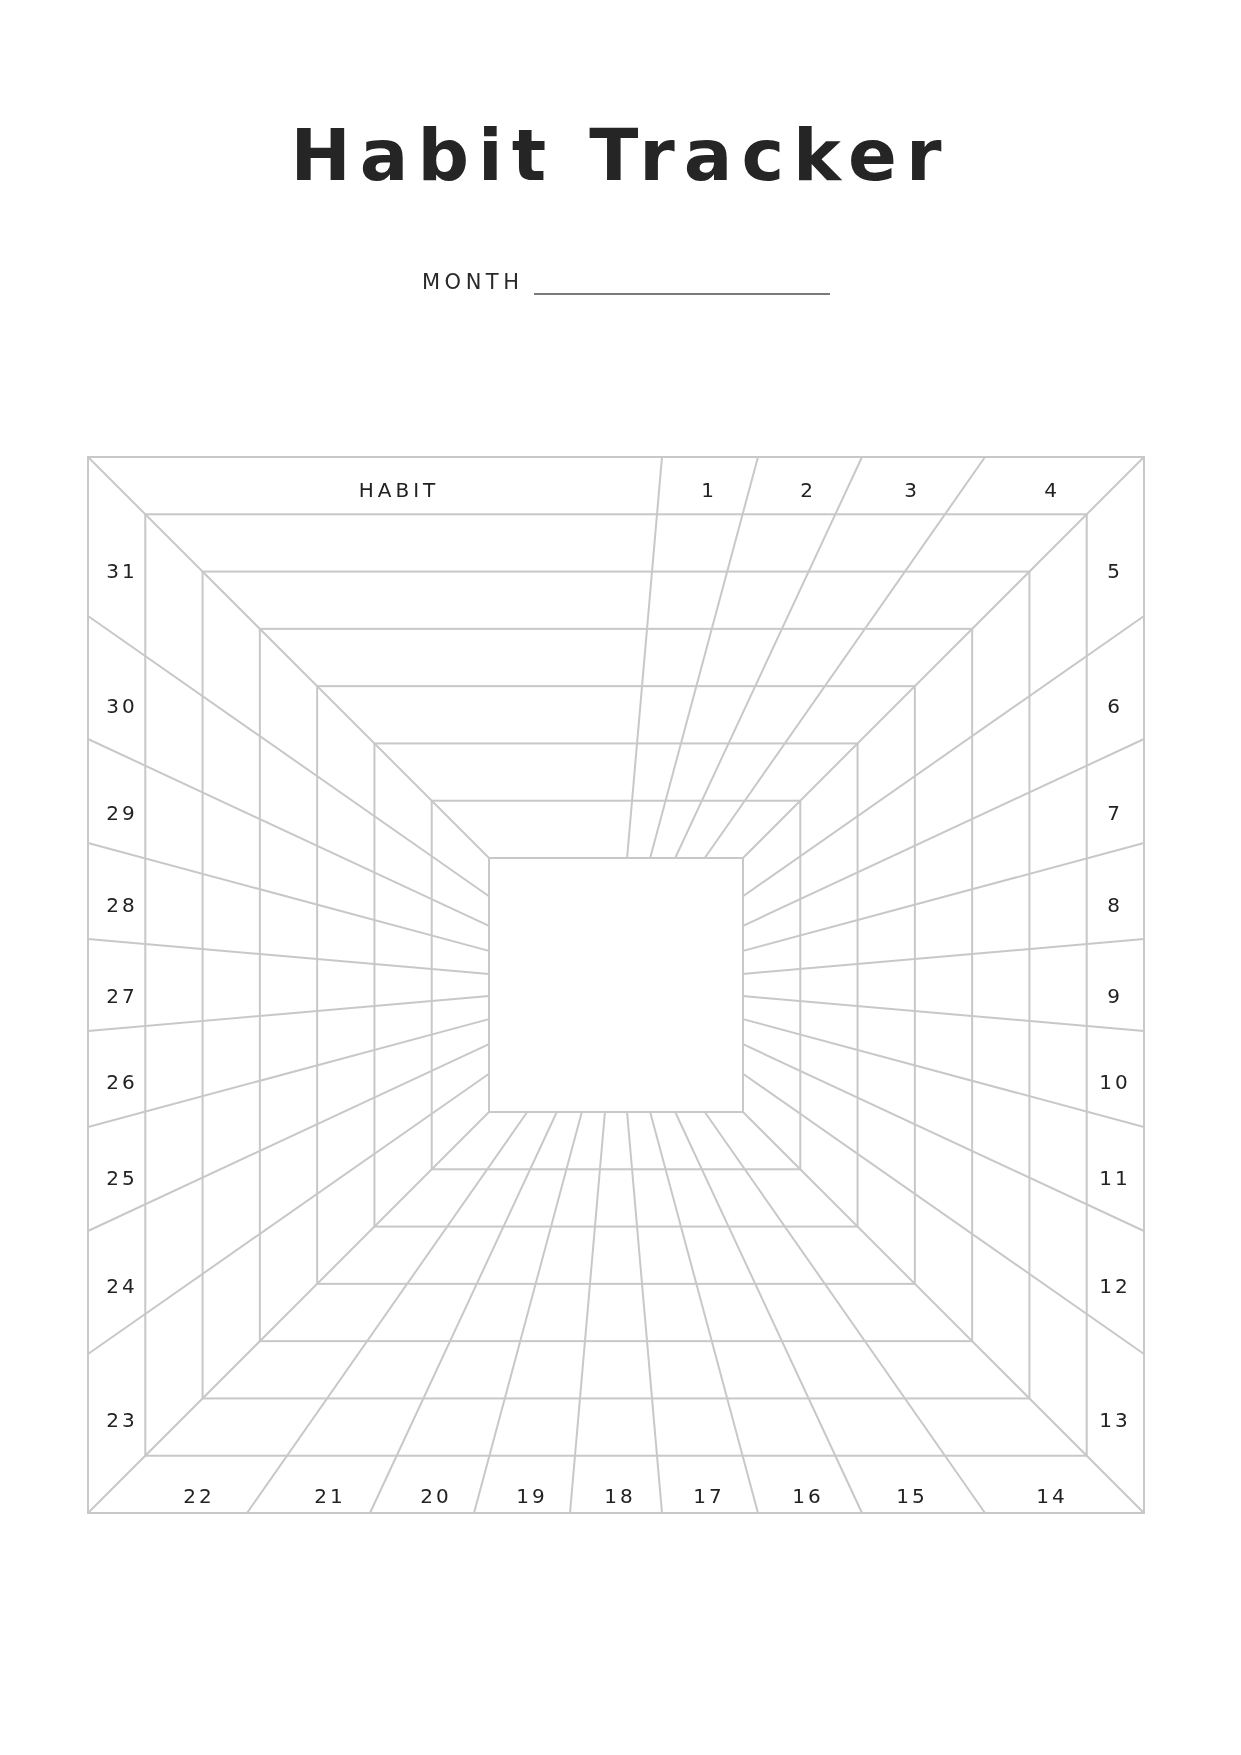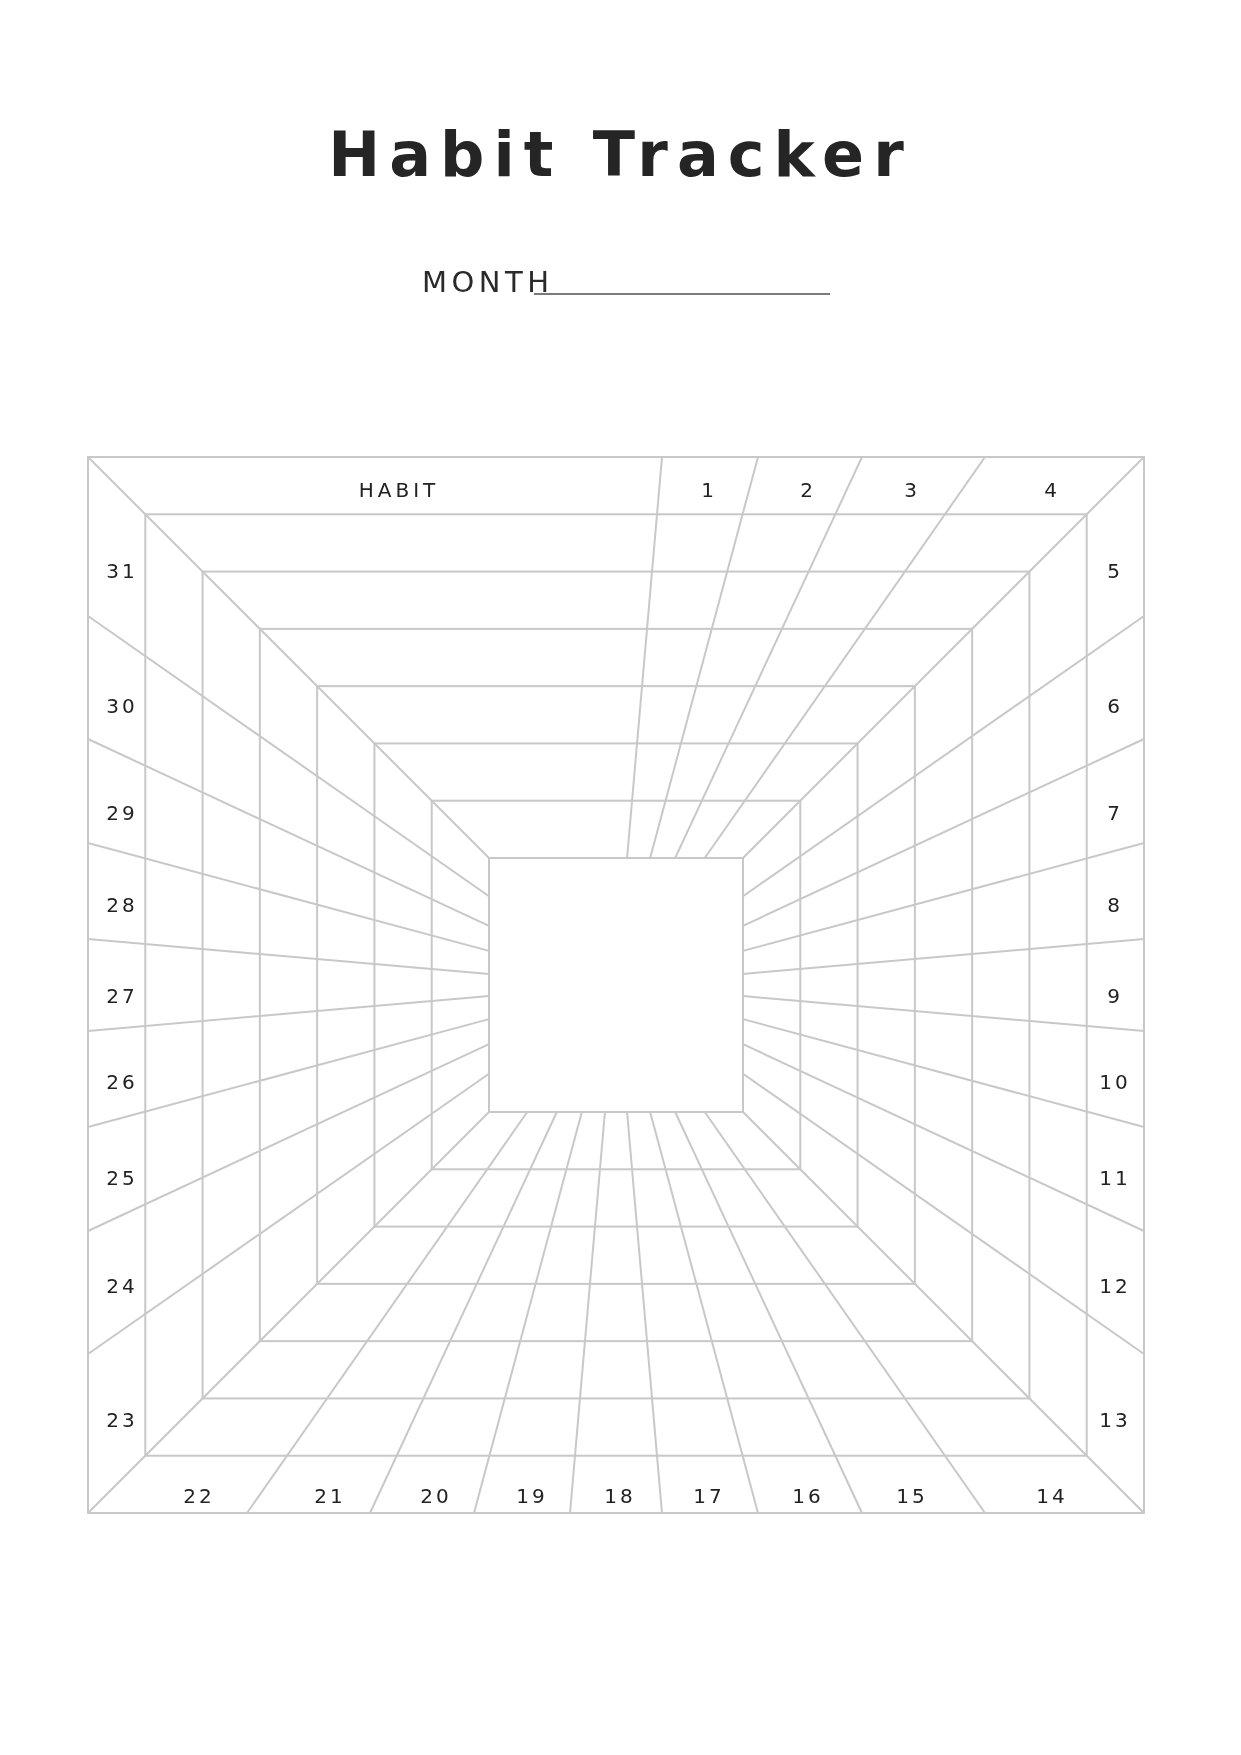--- a/index.html
+++ b/index.html
@@ -1,24 +1,24 @@
 <!DOCTYPE html>
 <html><head>
 <meta charset="utf-8">
 <style>
   html, body { margin: 0; padding: 0; background: #ffffff; }
   body { width: 1241px; height: 1755px; position: relative; overflow: hidden; font-family: "DejaVu Sans", sans-serif; }
   .title {
     position: absolute; left: 0; width: 1241px; top: 100px; text-align: center;
-    font-family: "DejaVu Sans", sans-serif; font-weight: bold; font-size: 62px;
+    font-family: "DejaVu Sans", sans-serif; font-weight: bold; font-size: 72px;
     letter-spacing: 9px; color: #252525; line-height: 110px;
   }
   .month-row { position: absolute; top: 266px; left: 0; width: 1241px; height: 40px; }
   .month-label {
-    position: absolute; left: 422px; top: 3px; font-size: 29px; letter-spacing: 4.5px;
+    position: absolute; left: 422px; top: 3px; font-size: 21px; letter-spacing: 4.5px;
     color: #2a2a2a; font-family: "DejaVu Sans", sans-serif; line-height: 26px;
   }
   .month-line {
     position: absolute; left: 534px; top: 27px; width: 296px; height: 0;
     border-top: 2px solid #7a7a7a; background: transparent; outline: none;
   }
   svg.grid { position: absolute; left: 0; top: 0; }
   svg.grid text {
     font-family: "DejaVu Sans", sans-serif; font-size: 20px; fill: #222222;
     letter-spacing: 3px; text-anchor: middle; dominant-baseline: central;

